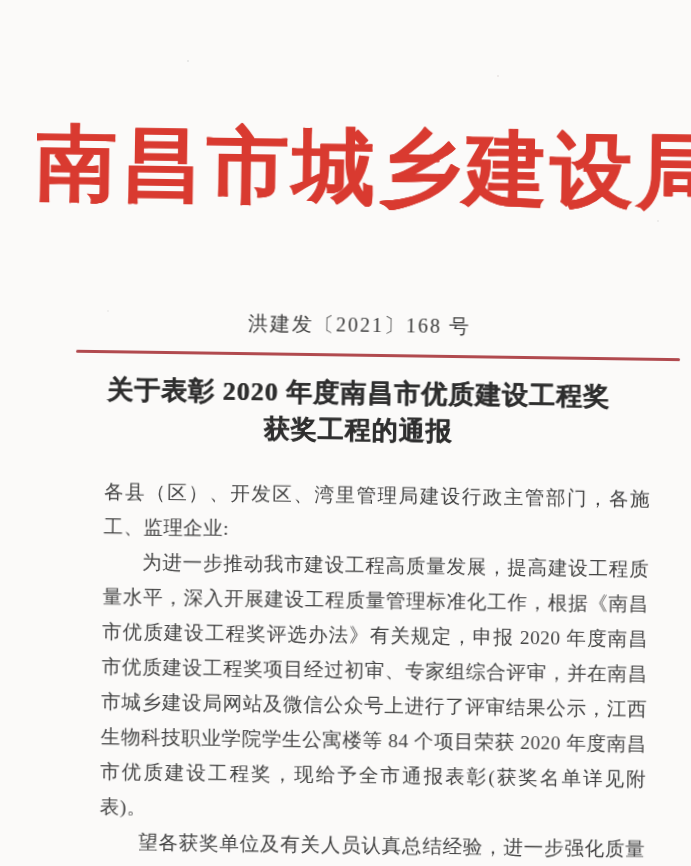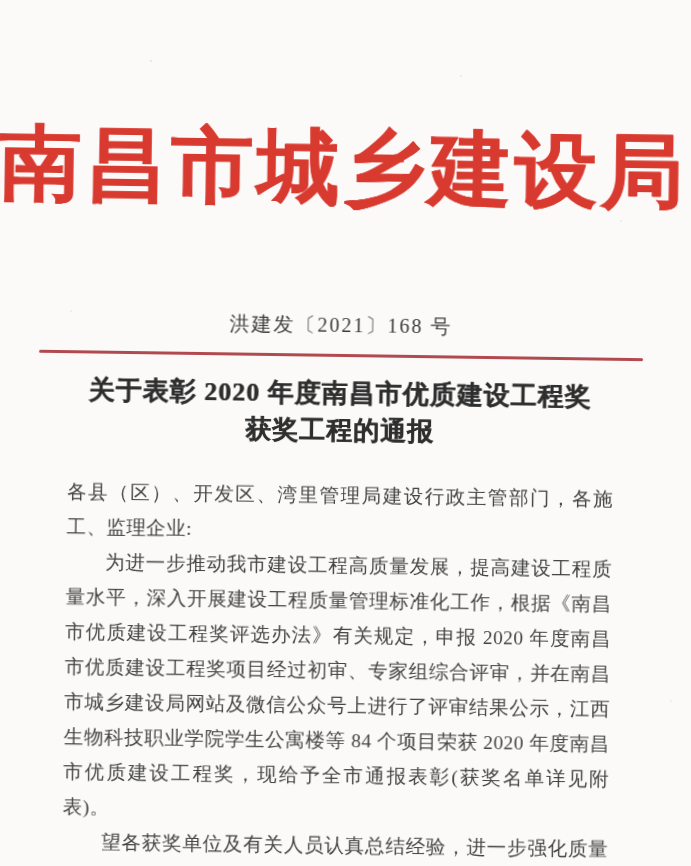--- a/index.html
+++ b/index.html
@@ -13,20 +13,21 @@
   body {
     font-family: "Liberation Serif", "DejaVu Serif", serif;
     background: var(--paper);
     overflow: hidden;
     position: relative;
   }
   .page {
     position: absolute;
     inset: 0;
     overflow: hidden;
+    margin-left: 37px;
   }
   
   .scan-skew {
     position: absolute;
     inset: 0;
     transform: rotate(0.8deg);
     transform-origin: 60px 0;
     filter: blur(0.25px);
   }
   .letterhead {

